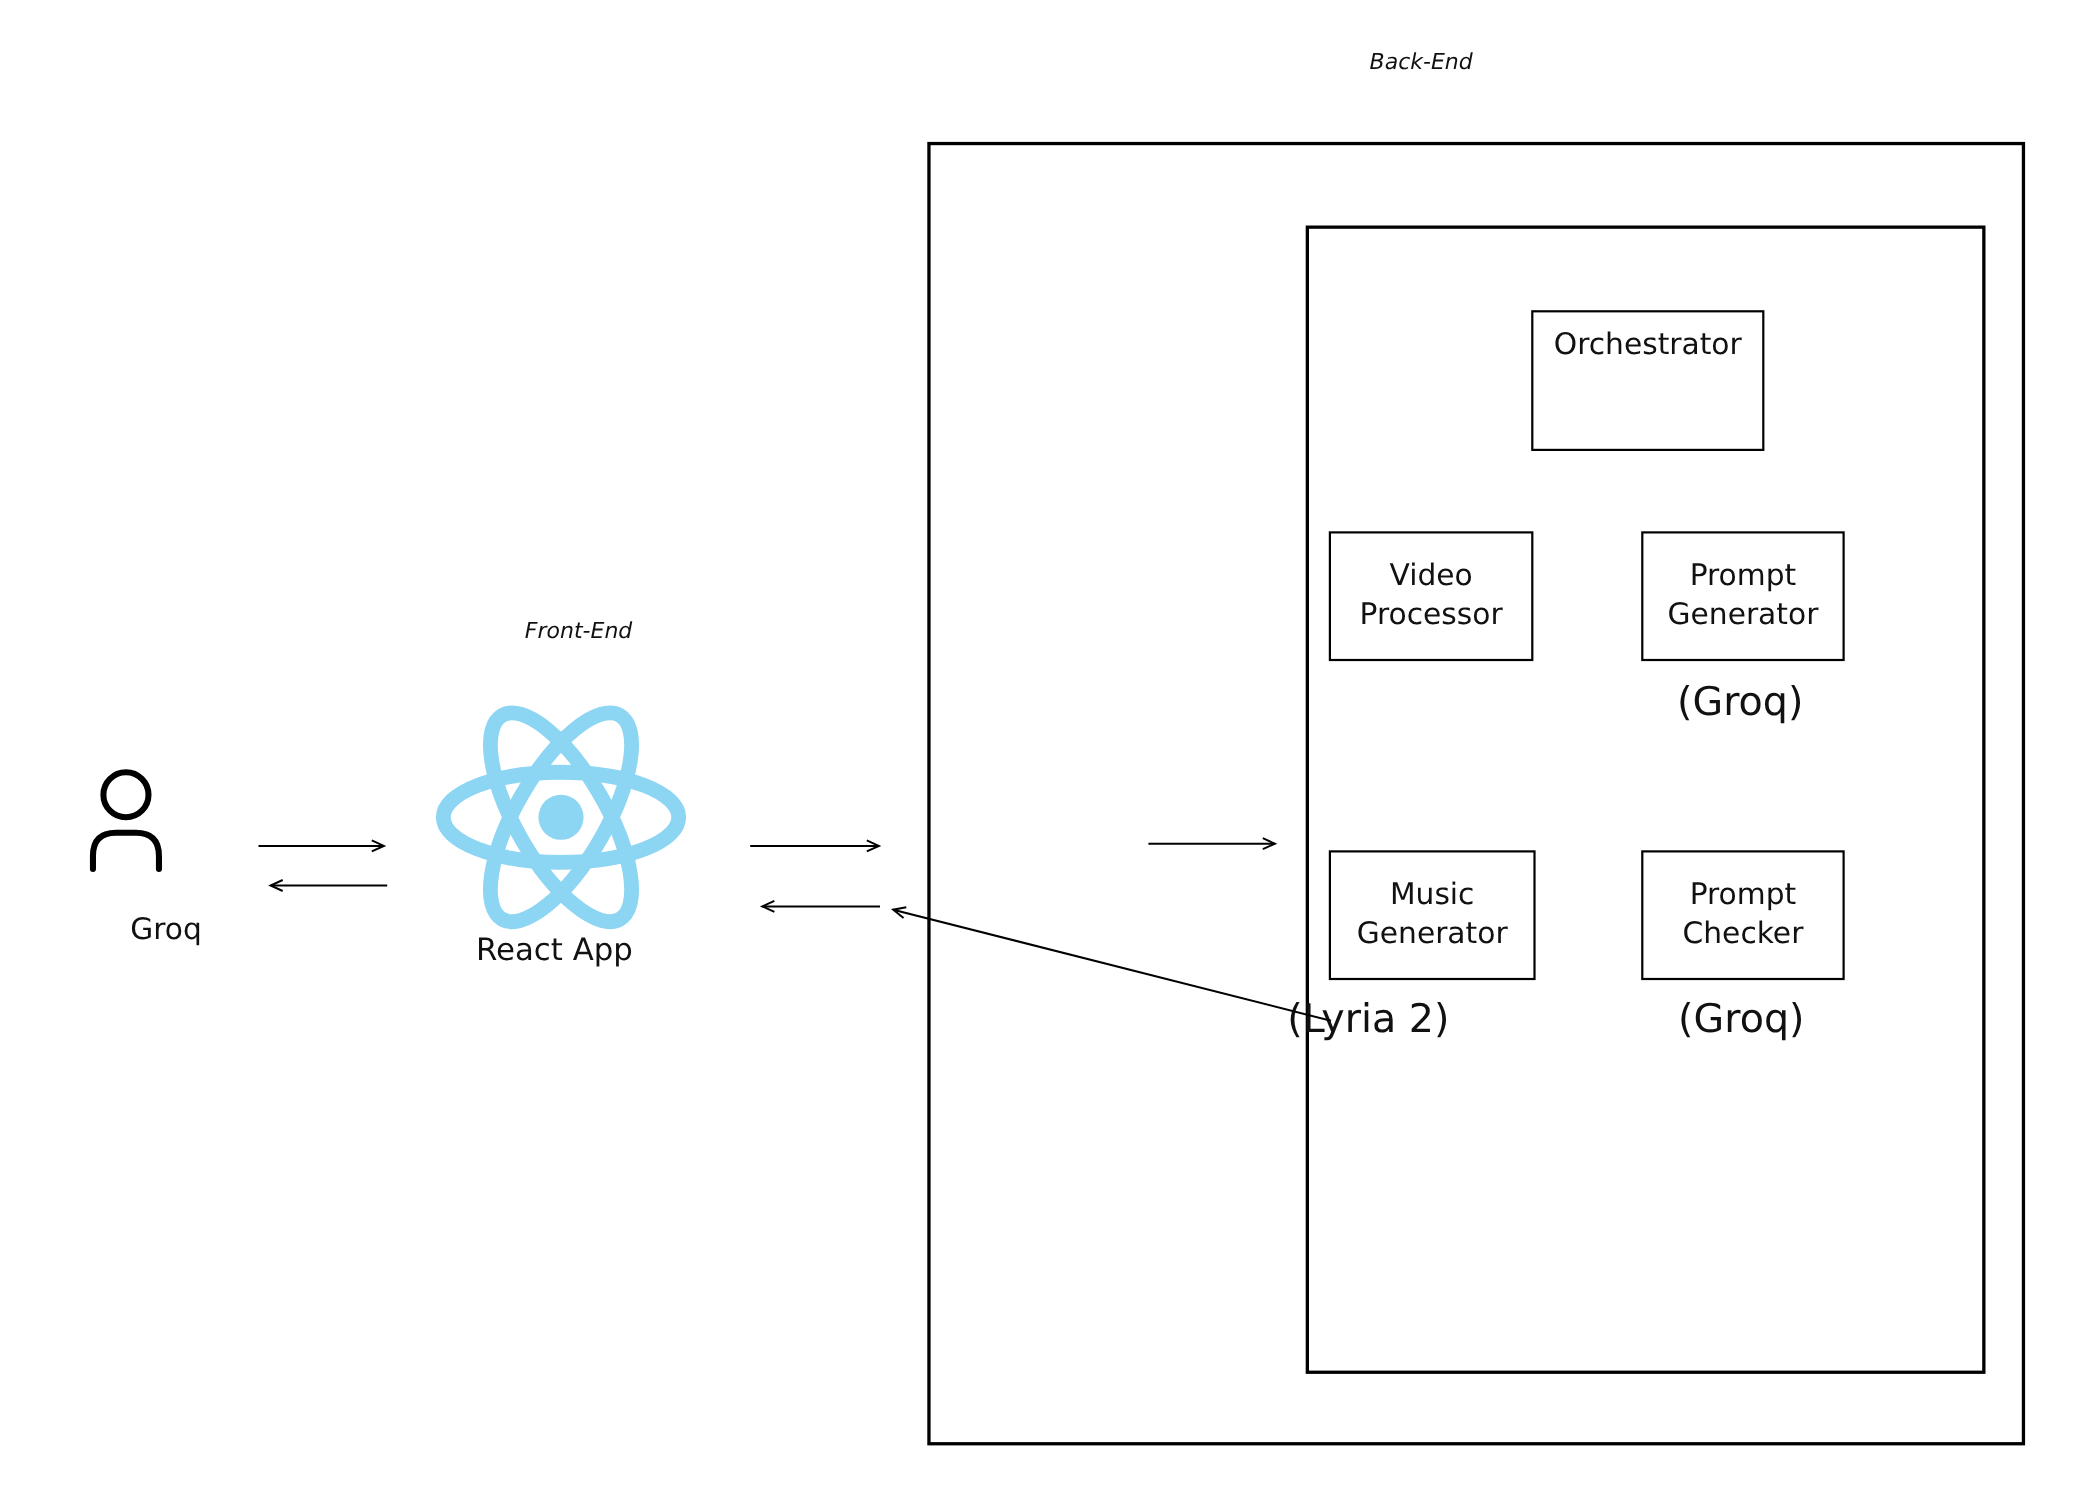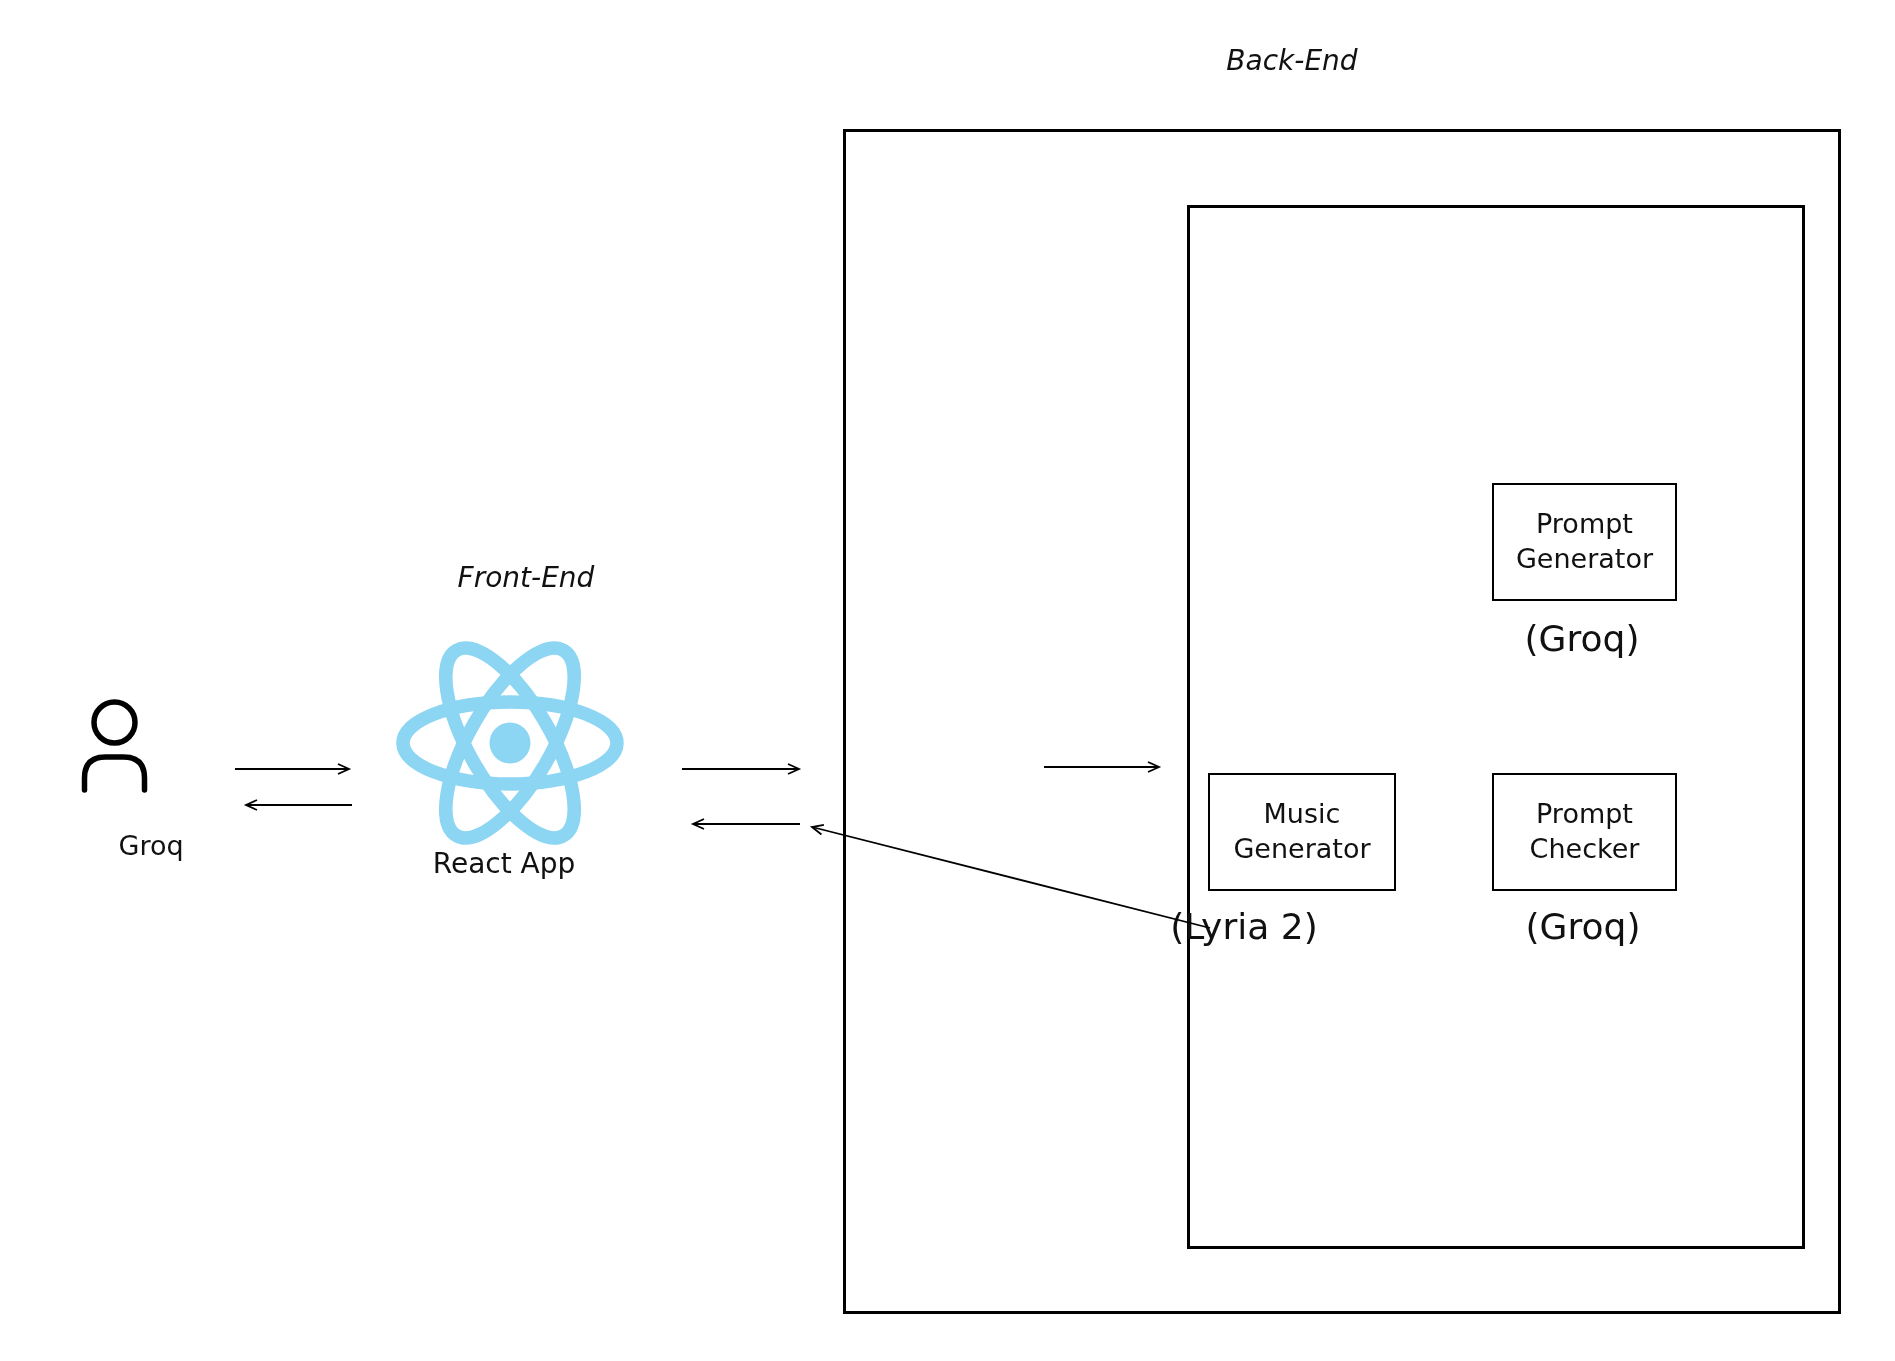--- a/index.html
+++ b/index.html
@@ -29,21 +29,21 @@
     white-space:pre-line;
   }
   .node.top-align { align-items:flex-start; padding-top:13px; }
   .lbl {
     position:absolute;
     transform:translateX(-50%);
     text-align:center;
     font-size:27px;
     white-space:nowrap;
   }
-  .lbl.italic { font-style:italic; font-size:28px; }
+  .lbl.italic { font-style:italic; font-size:20px; }
   .sub {
     position:absolute;
     transform:translateX(-50%);
     text-align:left;
     font-size:36px;
     white-space:nowrap;
   }
   svg.overlay {
     position:absolute; left:0; top:0;
     width:1895px; height:1361px;
@@ -73,21 +73,24 @@
     <g fill="none" stroke-width="1.35" stroke="#8cd5f3">
       <ellipse rx="10.7" ry="4.1"></ellipse>
       <ellipse rx="10.7" ry="4.1" transform="rotate(60)"></ellipse>
       <ellipse rx="10.7" ry="4.1" transform="rotate(120)"></ellipse>
     </g>
     <circle r="2.05" fill="#8cd5f3"></circle>
   </svg>
   <div class="lbl" style="left:504px; top:847px; font-size:28px;text-align:center;">React App</div>
 
 
+  <div class="node top-align" style="left:1392px; top:282px; width:208px; height:111px;">Orchestrator</div>
 
+  <div class="node" style="left:1208px; top:483px; width:182px; height:114px;">Video
+Processor</div>
 
   <div class="node" style="left:1492px; top:483px; width:181px; height:114px;">Prompt
 Generator</div>
   <div class="sub" style="left:1582px; top:618px;">(Groq)</div>
 
   <div class="node" style="left:1208px; top:773px; width:184px; height:114px;">Music
 Generator</div>
   <div class="sub" style="left:1244px; top:906px;">(Lyria 2)</div>
 
   <div class="node" style="left:1492px; top:773px; width:181px; height:114px;">Prompt

